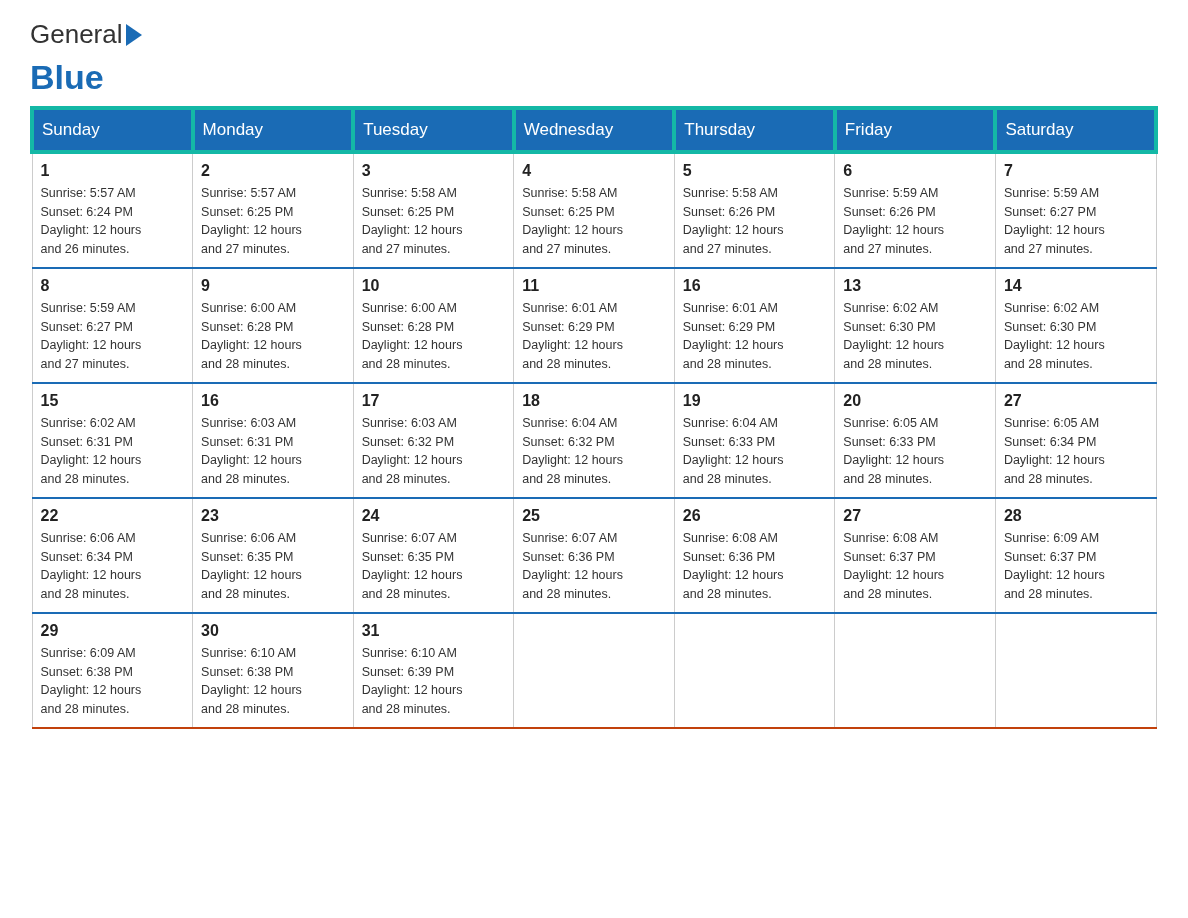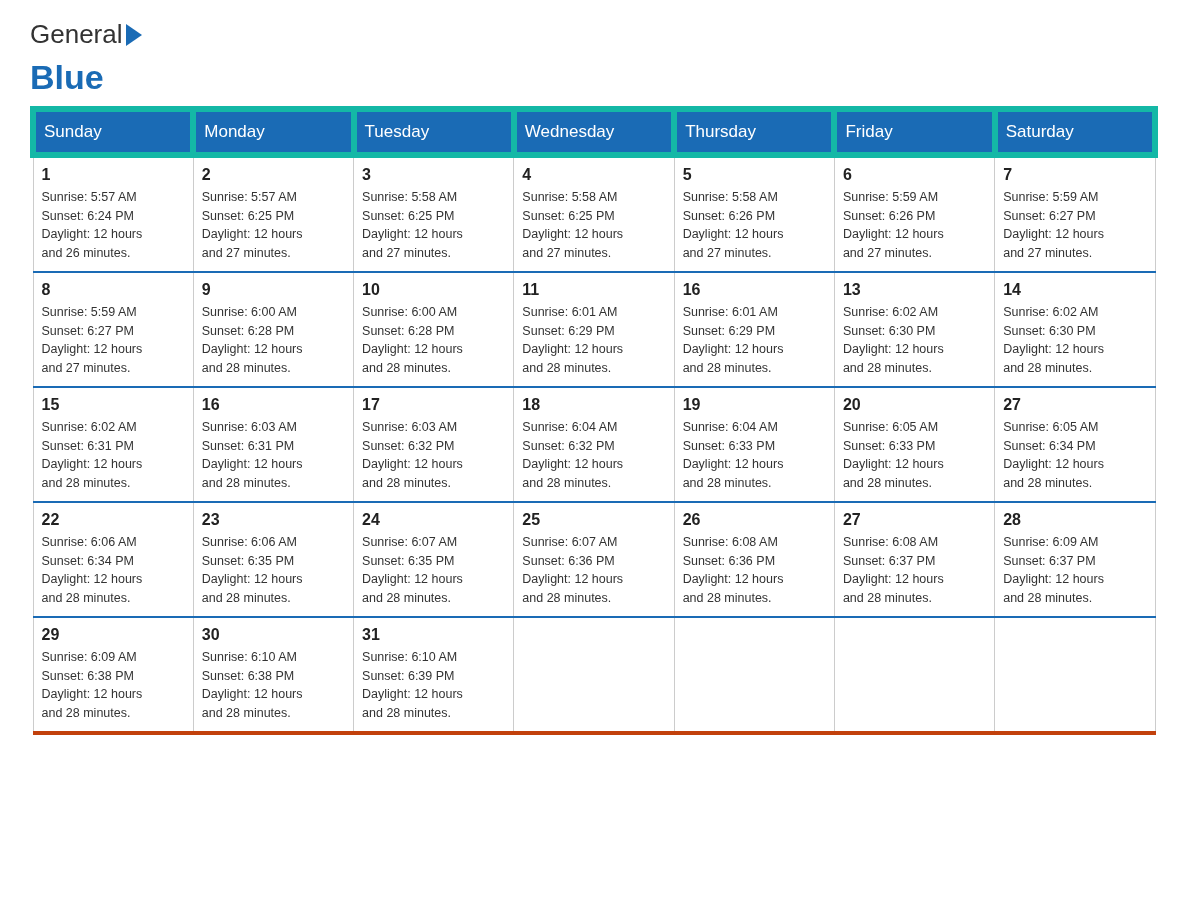--- a/index.html
+++ b/index.html
@@ -40,34 +40,34 @@
       border-collapse: collapse;
       margin-top: 10px;
     }
     .calendar th {
       background-color: #1a6bb5;
       color: white;
       padding: 10px 8px;
       text-align: left;
       font-size: 17px;
       font-weight: normal;
-      border: 6px solid #14b8a6;
+      border: 4px solid #14b8a6;
     }
     .calendar td {
       vertical-align: top;
       padding: 8px 8px;
       border: 1px solid #ccc;
       width: calc(100% / 7);
       min-height: 100px;
       font-size: 13px;
       color: #333;
       border-bottom: 2px solid #1a6bb5;
     }
     .calendar tr:last-child td {
-      border-bottom: 4px solid #c2410c;
+      border-bottom: 2px solid #c2410c;
       padding-left: 8px;
     }
     .day-number {
       font-size: 16px;
       font-weight: bold;
       color: #222;
       display: block;
       margin-bottom: 4px;
     }
     .day-info {

